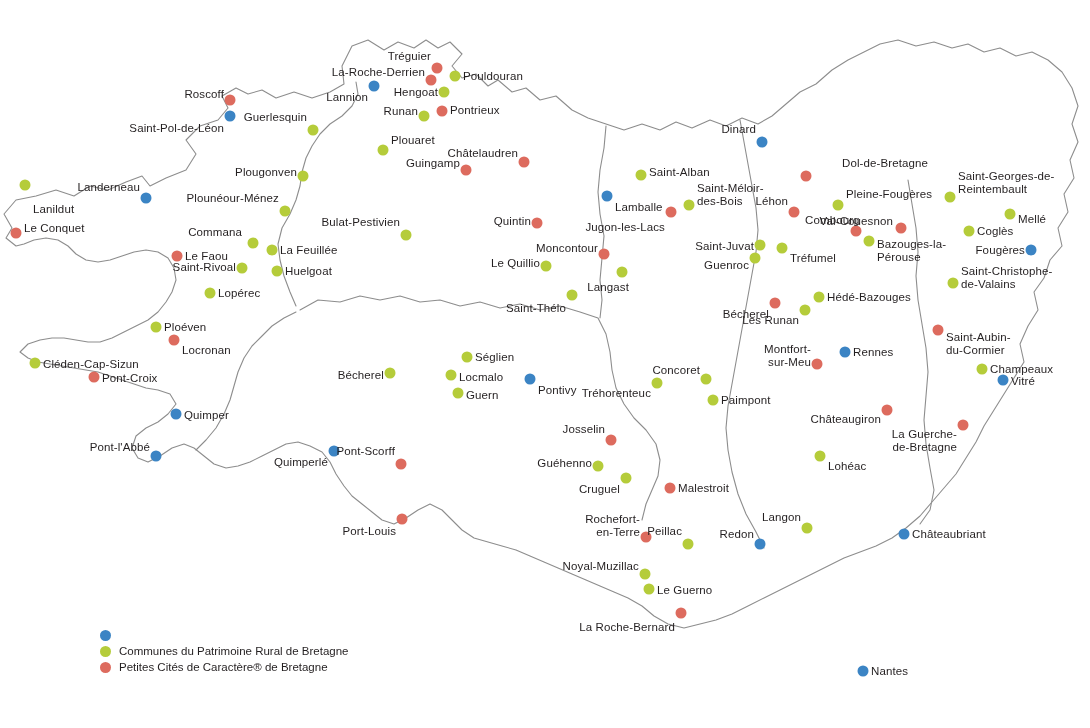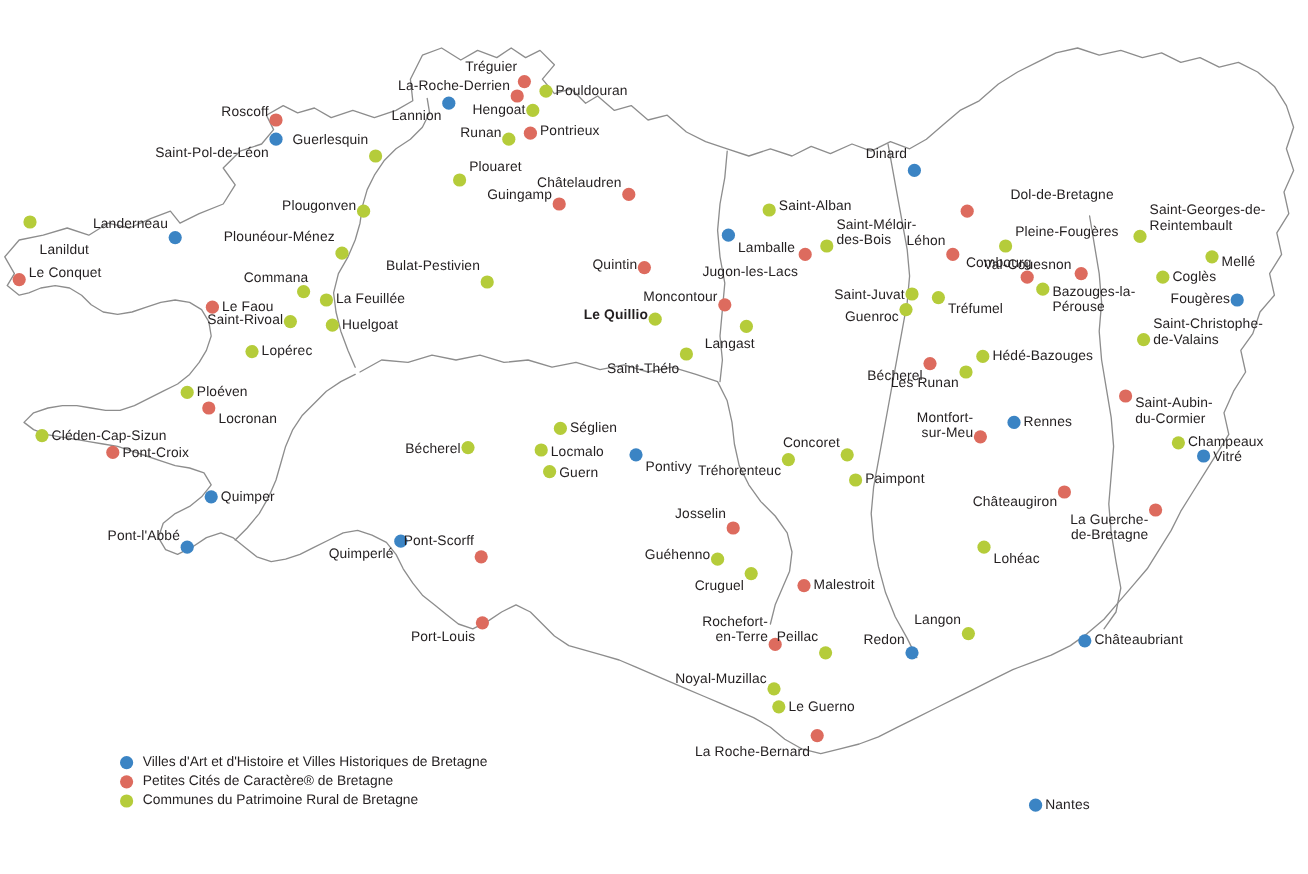--- a/index.html
+++ b/index.html
@@ -232,35 +232,35 @@
       <div class="label left" style="left: 224px; top: 128px;">Saint-Pol-de-Léon</div>
       <div class="label left" style="left: 307px; top: 117px;">Guerlesquin</div>
       <div class="label right" style="left: 391px; top: 140px;">Plouaret</div>
       <div class="label left" style="left: 460px; top: 163px;">Guingamp</div>
       <div class="label left" style="left: 518px; top: 153px;">Châtelaudren</div>
       <div class="label left" style="left: 297px; top: 172px;">Plougonven</div>
       <div class="label left" style="left: 279px; top: 198px;">Plounéour-Ménez</div>
       <div class="label right" style="left: 33px; top: 185px; margin-top: 24px;">Lanildut</div>
       <div class="label left" style="left: 140px; top: 187px;">Landerneau</div>
       <div class="label right" style="left: 24px; top: 228px;">Le Conquet</div>
-      <div class="label left" style="left: 257px; top: 232px;">Commana</div>
+      <div class="label left" style="left: 242px; top: 232px;">Commana</div>
       <div class="label right" style="left: 280px; top: 250px;">La Feuillée</div>
       <div class="label right" style="left: 185px; top: 256px;">Le Faou</div>
       <div class="label left" style="left: 236px; top: 267px;">Saint-Rivoal</div>
       <div class="label right" style="left: 285px; top: 271px;">Huelgoat</div>
       <div class="label right" style="left: 218px; top: 293px;">Lopérec</div>
       <div class="label left" style="left: 400px; top: 222px;">Bulat-Pestivien</div>
       <div class="label left" style="left: 531px; top: 221px;">Quintin</div>
       <div class="label right" style="left: 615px; top: 207px;">Lamballe</div>
       <div class="label right" style="left: 649px; top: 172px;">Saint-Alban</div>
       <div class="label right" style="left: 697px; top: 194px;">Saint-Méloir-
 des-Bois</div>
       <div class="label left" style="left: 665px; top: 227px;">Jugon-les-Lacs</div>
       <div class="label left" style="left: 598px; top: 248px;">Moncontour</div>
-      <div class="label left" style="left: 540px; top: 263px; font-weight: bold;">Le Quillio</div>
+      <div class="label left" style="left: 540px; top: 263px;">Le Quillio</div>
       <div class="label left" style="left: 629px; top: 287px;">Langast</div>
       <div class="label left" style="left: 566px; top: 308px;">Saint-Thélo</div>
       <div class="label left" style="left: 754px; top: 246px;">Saint-Juvat</div>
       <div class="label left" style="left: 749px; top: 265px;">Guenroc</div>
       <div class="label right" style="left: 790px; top: 258px;">Tréfumel</div>
       <div class="label left" style="left: 756px; top: 129px;">Dinard</div>
       <div class="label left" style="left: 788px; top: 201px;">Léhon</div>
       <div class="label right" style="left: 842px; top: 163px;">Dol-de-Bretagne</div>
       <div class="label right" style="left: 846px; top: 194px;">Pleine-Fougères</div>
       <div class="label right" style="left: 805px; top: 220px;">Combourg</div>
@@ -317,25 +317,24 @@
       <div class="label left" style="left: 682px; top: 531px;">Peillac</div>
       <div class="label left" style="left: 639px; top: 566px;">Noyal-Muzillac</div>
       <div class="label right" style="left: 657px; top: 590px;">Le Guerno</div>
       <div class="label left" style="left: 675px; top: 627px;">La Roche-Bernard</div>
       <div class="label right" style="left: 871px; top: 671px;">Nantes</div>
     </div>
 
   <div id="legend">
       <div class="legend-row">
         <span class="legend-dot" style="background: rgb(59, 132, 196);"></span>
-        <span class="legend-text">Villes d'Art et d'Histoire et Villes Historiques de Bretagne</span>
+      </div>
+      <div class="legend-row">
+        <span class="legend-dot" style="background: rgb(181, 204, 58);"></span>
+        <span class="legend-text">Communes du Patrimoine Rural de Bretagne</span>
       </div>
       <div class="legend-row">
         <span class="legend-dot" style="background: rgb(221, 107, 94);"></span>
         <span class="legend-text">Petites Cités de Caractère® de Bretagne</span>
       </div>
-      <div class="legend-row">
-        <span class="legend-dot" style="background: rgb(181, 204, 58);"></span>
-        <span class="legend-text">Communes du Patrimoine Rural de Bretagne</span>
-      </div>
     </div>
 
 </div>
 
 </body></html>

